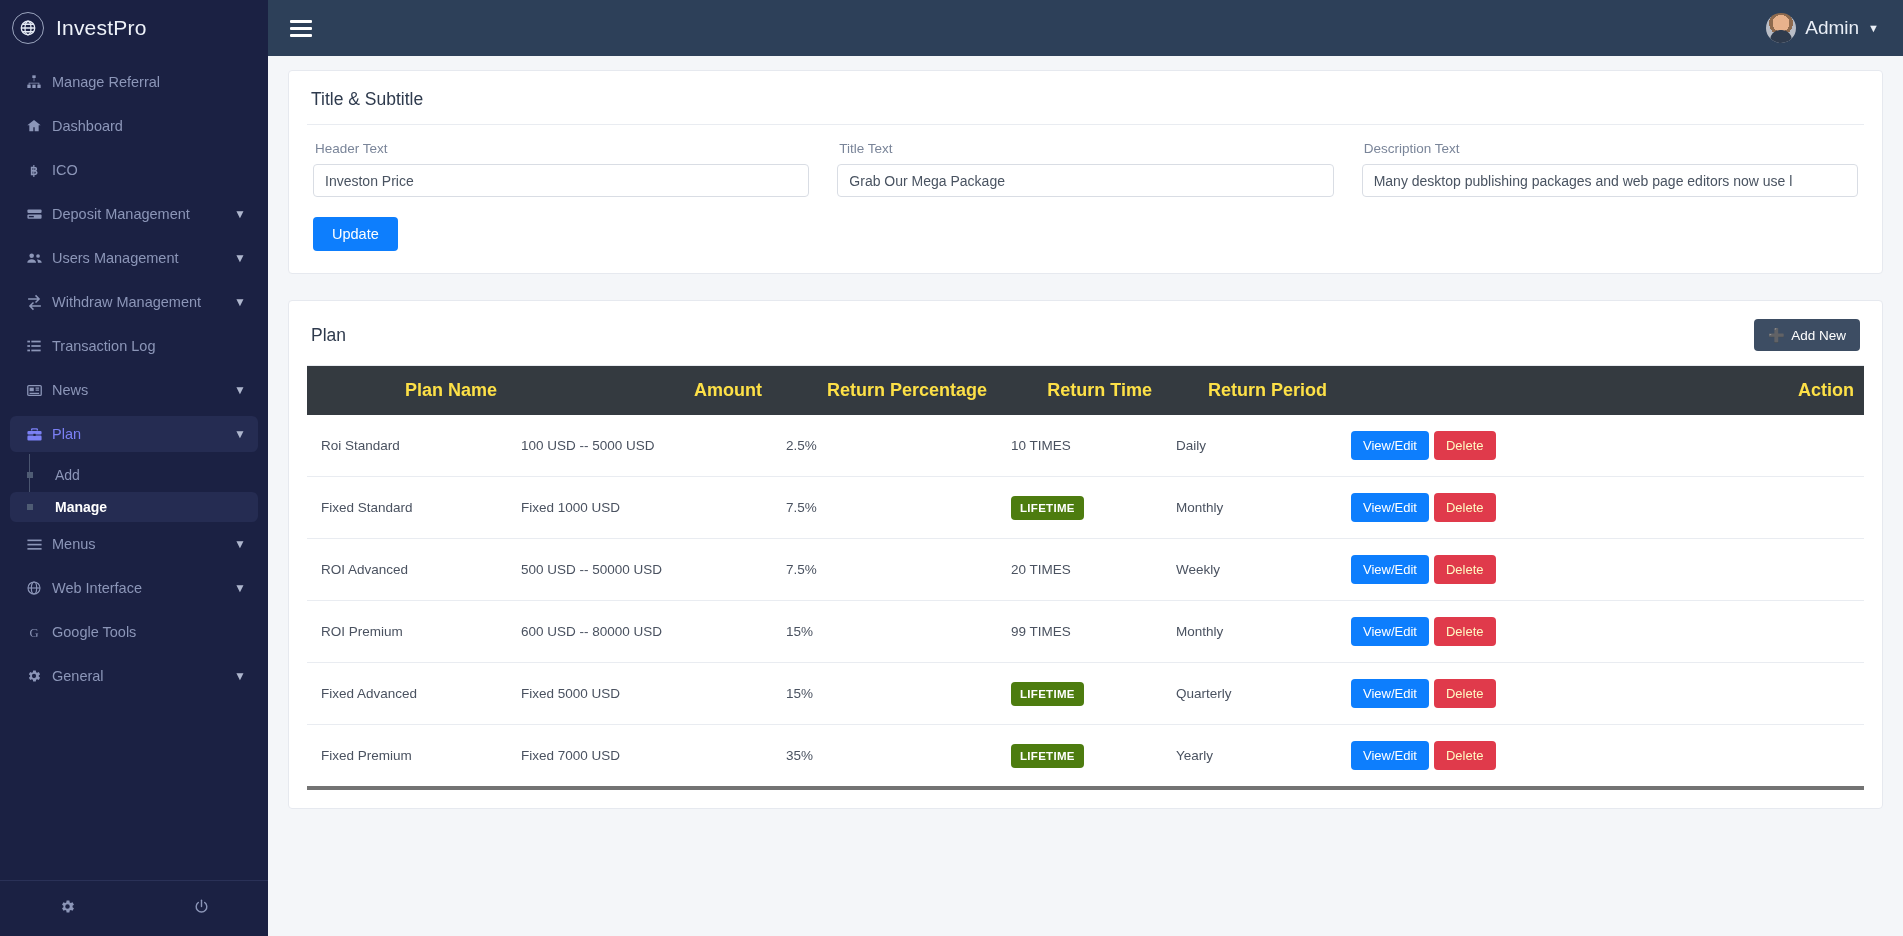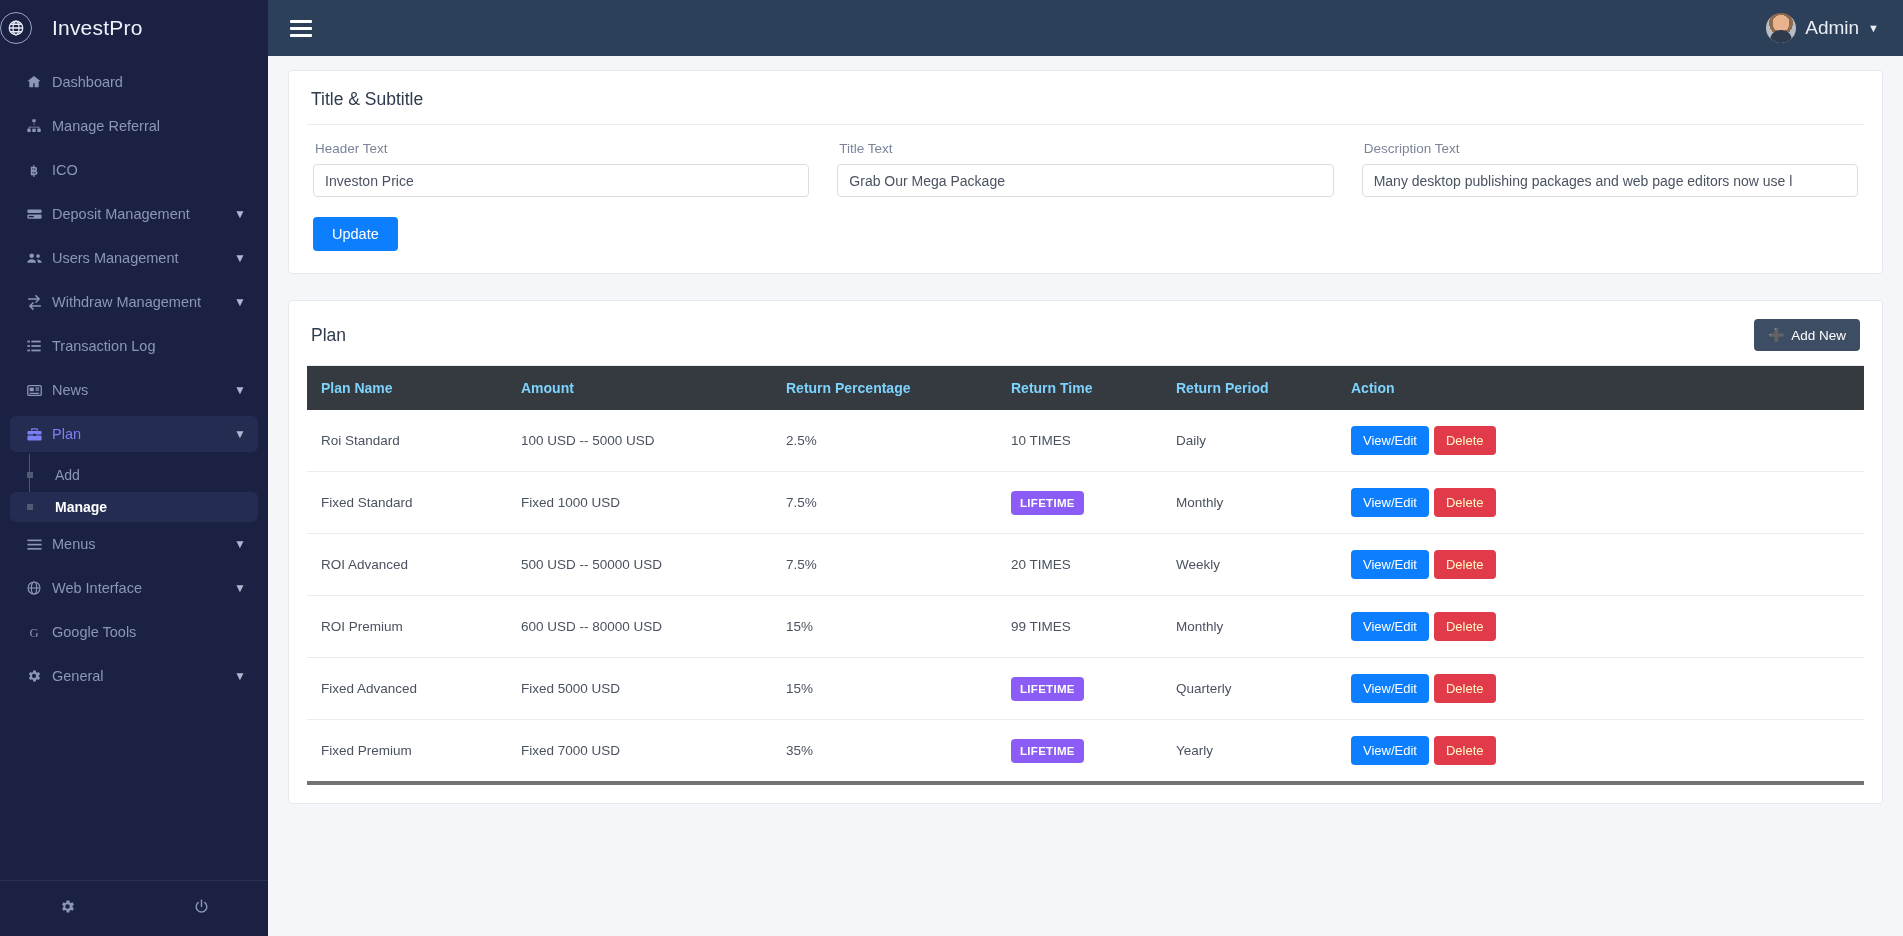--- a/index.html
+++ b/index.html
@@ -15,21 +15,22 @@
 
   
   .sidebar {
     width: 268px; min-width: 268px; height: 936px;
     background: #1b2143;
     display: flex; flex-direction: column;
     position: relative;
   }
   .brand {
     height: 56px; min-height: 56px;
-    display: flex; align-items: center; gap: 20px;
+    display: flex; align-items: center; gap: 12px;
+    padding-left: 12px;
     background: #1b2143;
   }
   .brand-logo {
     width: 32px; height: 32px; border-radius: 50%;
     border: 1.5px solid #9aa4bd;
     display: flex; align-items: center; justify-content: center;
     color: #e6ebf5;
   }
   .brand-name {
     color: #eef2f9; font-size: 21px; letter-spacing: .2px;
@@ -148,33 +149,33 @@
   }
   .btn-addnew {
     background: #3d4d63; color: #fff; font-size: 13.5px;
     padding: 8px 14px; display: inline-flex; align-items: center; gap: 6px;
   }
 
   
   .table-wrap { padding: 0 18px 18px 18px; }
   table { width: 100%; border-collapse: collapse; }
   thead th {
-    background: #343a40; color: #7dd3fc;
-    font-size: 14px; font-weight: bold; text-align: left;
+    background: #343a40; color: #fde047;
+    font-size: 18px; font-weight: bold; text-align: right;
     padding: 14px 10px 14px 14px;
   }
   tbody td {
     padding: 16px 10px 16px 14px;
     font-size: 13.5px; color: #4a5260;
     border-bottom: 1px solid #e9ecf1;
     vertical-align: middle;
   }
   tbody tr:last-child td { border-bottom: 4px solid #737373; }
   .badge-lifetime {
-    display: inline-block; background: #8b5cf6; color: #fff;
+    display: inline-block; background: #4d7c0f; color: #fff;
     font-size: 11.5px; font-weight: bold; letter-spacing: .3px;
     padding: 6px 9px; border-radius: 4px;
   }
   .btn-view {
     background: #0d7efd; color: #fff; font-size: 13px; padding: 7px 12px;
     margin-right: 5px;
   }
   .btn-delete {
     background: #e03a4b; color: #fef9c3; font-size: 13px; padding: 7px 12px;
   }
@@ -199,36 +200,36 @@
           <path d="M3 12h18M4.5 7h15M4.5 17h15"></path>
         </svg>
       </span>
       <span class="brand-name">InvestPro</span>
     </div>
 
     <nav class="nav" id="nav-root">
         <div class="nav-item">
           <span class="ic">
             <svg width="16" height="16" viewBox="0 0 24 24" fill="currentColor">
-              <path d="M12 3L2 11h3v9h6v-6h2v6h6v-9h3z"></path>
-            </svg>
-          </span>
-          <span class="lbl">Dashboard</span>
-        </div>
-        <div class="nav-item">
-          <span class="ic">
-            <svg width="16" height="16" viewBox="0 0 24 24" fill="currentColor">
               <rect x="9.5" y="2" width="5" height="4"></rect>
               <rect x="2" y="16" width="5" height="5"></rect>
               <rect x="9.5" y="16" width="5" height="5"></rect>
               <rect x="17" y="16" width="5" height="5"></rect>
               <path d="M11.5 6h1v5h-1zM4 13h16v1.2H4zM4 13h1.2v3.4H4zM18.8 13H20v3.4h-1.2z"></path>
             </svg>
           </span>
           <span class="lbl">Manage Referral</span>
+        </div>
+        <div class="nav-item">
+          <span class="ic">
+            <svg width="16" height="16" viewBox="0 0 24 24" fill="currentColor">
+              <path d="M12 3L2 11h3v9h6v-6h2v6h6v-9h3z"></path>
+            </svg>
+          </span>
+          <span class="lbl">Dashboard</span>
         </div>
         <div class="nav-item">
           <span class="ic">
             <svg width="16" height="16" viewBox="0 0 24 24" fill="currentColor">
               <text x="12" y="19" font-size="19" text-anchor="middle" font-family="serif" font-weight="bold">฿</text>
             </svg>
           </span>
           <span class="lbl">ICO</span>
         </div>
         <div class="nav-item">

